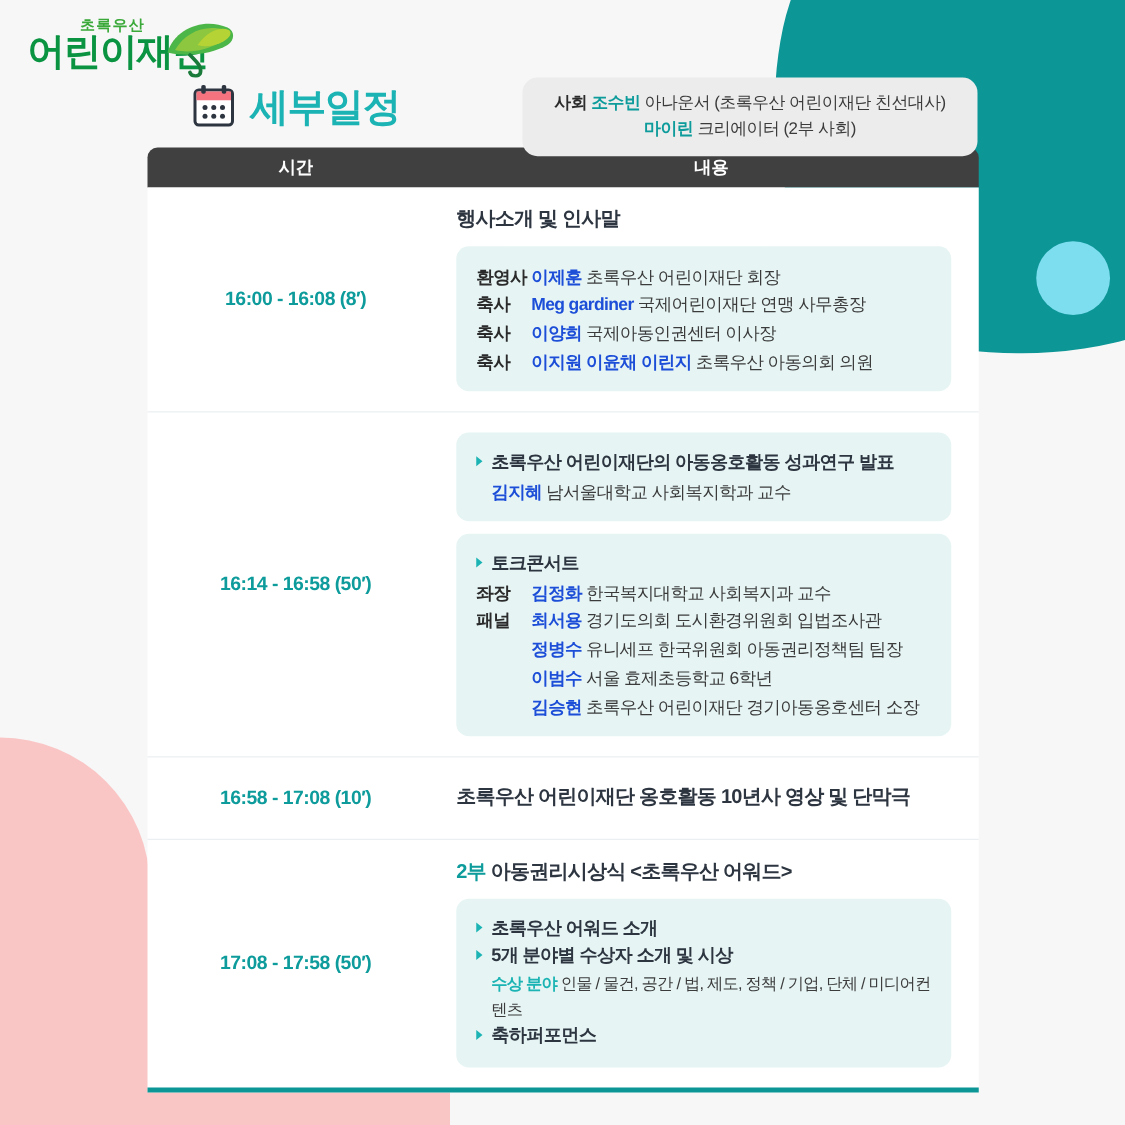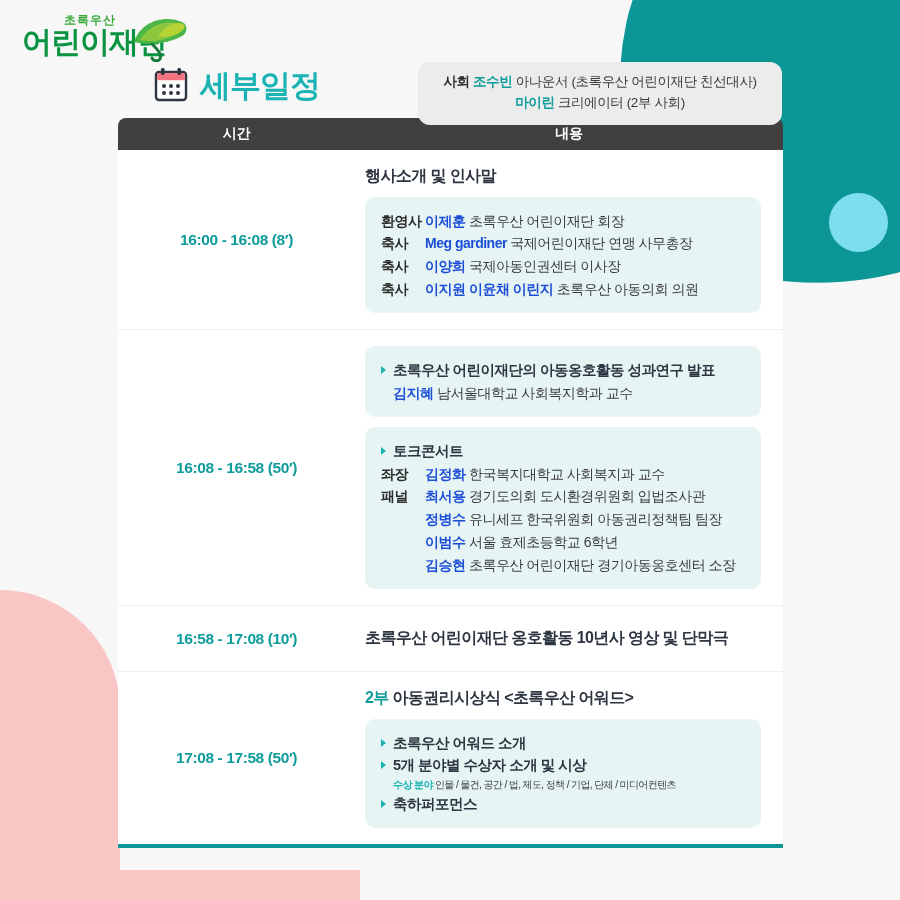--- a/index.html
+++ b/index.html
@@ -245,21 +245,21 @@
     flex: none;
     width: 0;
     height: 0;
     border-left: 5px solid #1bb3b3;
     border-top: 4px solid transparent;
     border-bottom: 4px solid transparent;
     position: relative;
     top: -1px;
   }
   .sub-line {
-    font-size: 10px;
+    font-size: 13px;
     color: #3b3b3b;
     letter-spacing: -0.6px;
     line-height: 1.6;
     padding-left: 12px;
   }
   .sub-lbl { color: #1bb3b3; font-weight: bold; }
   .panel-sub {
     font-size: 14px;
     color: #3b3b3b;
     letter-spacing: -0.5px;
@@ -339,21 +339,21 @@
             <span class="role">축사</span><span class="pname">이양희</span> <span>국제아동인권센터 이사장</span>
           </div>
           <div class="pline">
             <span class="role">축사</span><span class="pname">이지원 이윤채 이린지</span> <span>초록우산 아동의회 의원</span>
           </div>
         </div>
       </div>
     </div>
 
     <div class="row">
-      <div class="cell-time">16:08 - 16:58 (50′)</div>
+      <div class="cell-time">16:14 - 16:58 (50′)</div>
       <div class="cell-body">
 
         <div class="panel">
           <div class="bullet-line">
             <span class="tri"></span>
             <span>초록우산 어린이재단의 아동옹호활동 성과연구 발표</span>
           </div>
           <div class="panel-sub">
             <span class="pname">김지혜</span>
             <span>남서울대학교 사회복지학과 교수</span>

